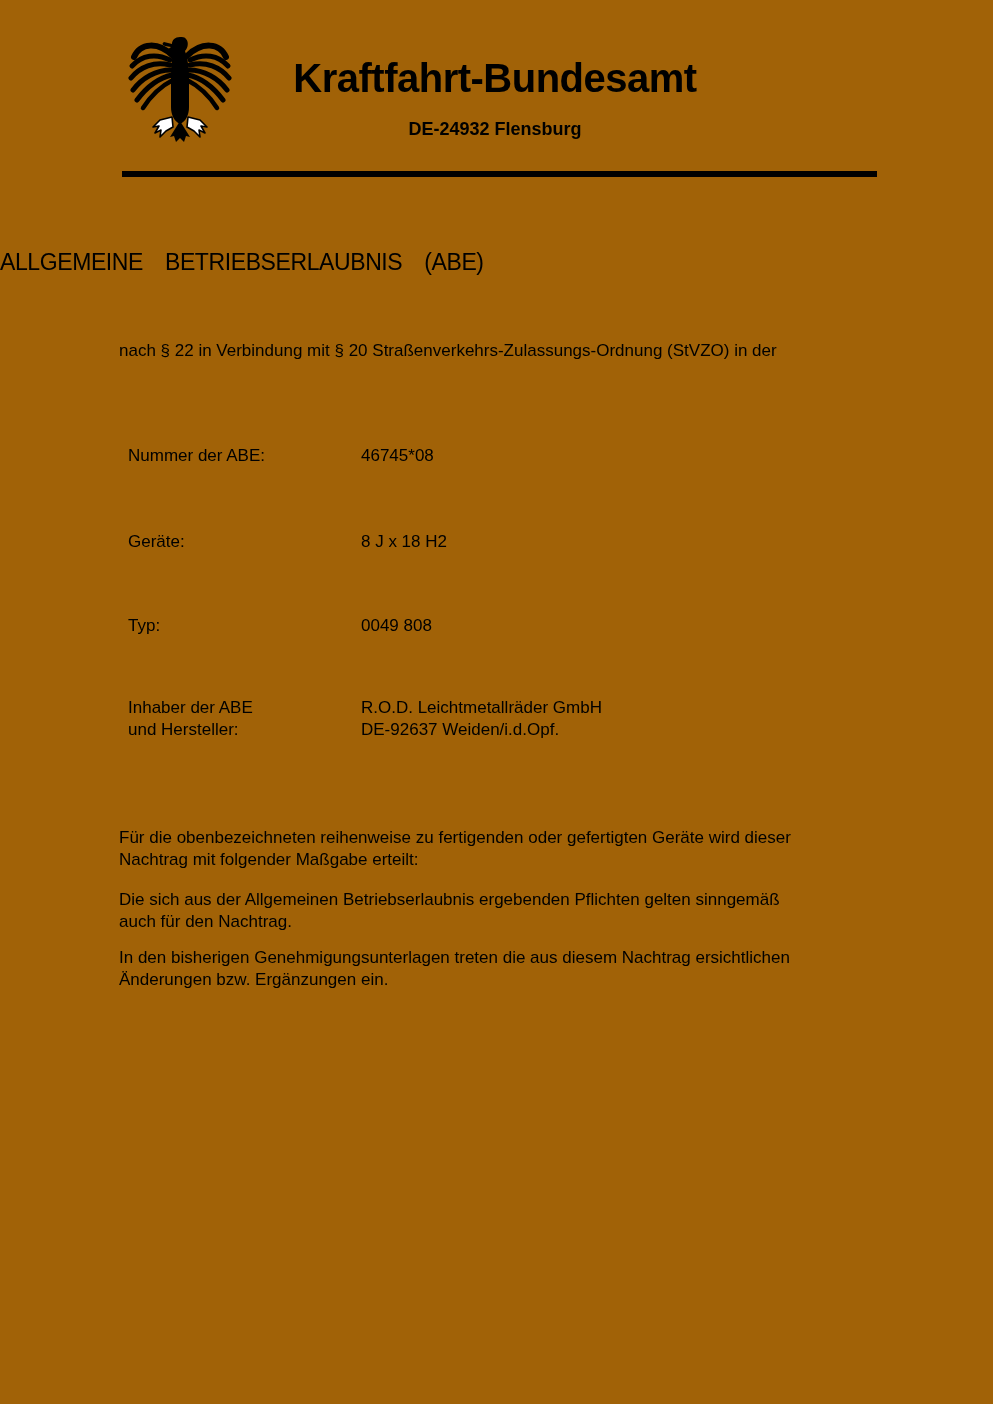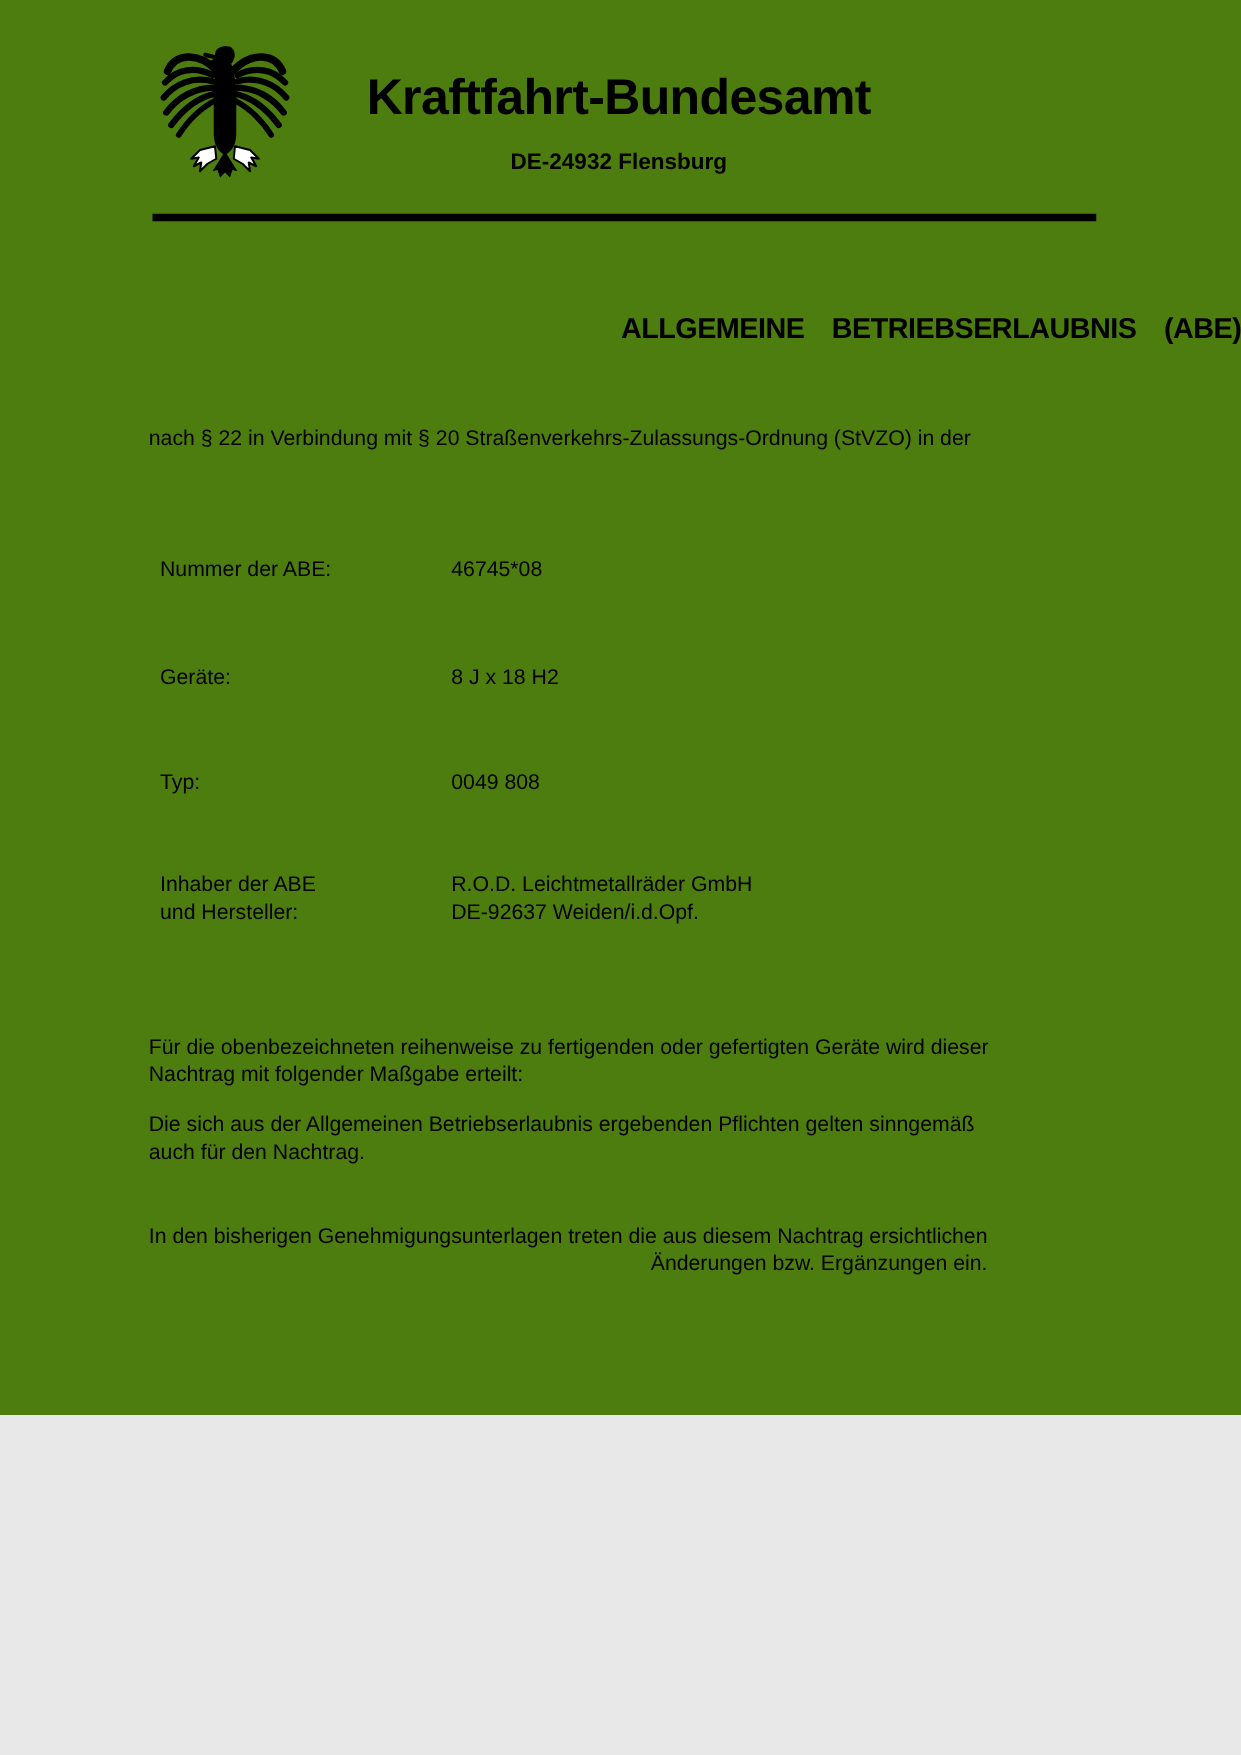--- a/index.html
+++ b/index.html
@@ -3,23 +3,23 @@
 <meta charset="utf-8">
 <style>
   html, body {
     margin: 0;
     padding: 0;
     background: #e8e8e8;
   }
   .page {
     position: relative;
     width: 993px;
-    height: 1132px;
+    height: 1404px;
     margin: 0 auto;
-    background: #4d7c0f;
+    background: #a16207;
     color: #000000;
     font-family: "Liberation Sans", "DejaVu Sans", sans-serif;
     overflow: hidden;
   }
   .logo {
     position: absolute;
     left: 128px;
     top: 34px;
     width: 104px;
     height: 112px;
@@ -51,23 +51,23 @@
     top: 171px;
     width: 755px;
     height: 6px;
     background: #000000;
   }
   .doc-title {
     position: absolute;
     left: 0;
     top: 249px;
     width: 993px;
-    text-align: right;
+    text-align: left;
     font-size: 23px;
-    font-weight: bold;
+    font-weight: normal;
     line-height: 26px;
     letter-spacing: -0.4px;
     word-spacing: 5px;
     white-space: pre;
   }
   .body-text {
     font-size: 17px;
     line-height: 22px;
     white-space: nowrap;
   }
@@ -92,21 +92,21 @@
     left: 233px;
     top: 0;
   }
   .row-1 { top: 445px; }
   .row-2 { top: 531px; }
   .row-3 { top: 615px; }
   .row-4 { top: 697px; }
   .para { position: absolute; left: 119px; }
   .para-1 { top: 827px; }
   .para-2 { top: 889px; }
-  .para-3 { top: 978px; text-align: right; }
+  .para-3 { top: 947px; }
 </style>
 </head>
 <body>
 
 <div class="page">
 
   <div class="logo">
     <svg viewBox="0 0 104 110" aria-hidden="true">
       <g fill="none" stroke="#000" stroke-linecap="round">
 

